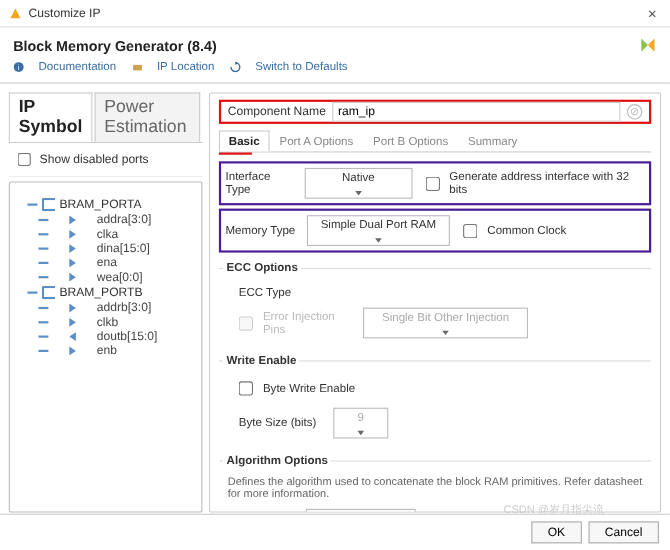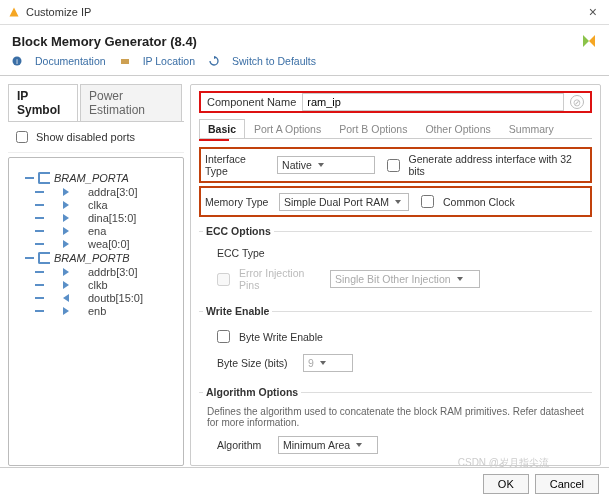--- a/index.html
+++ b/index.html
@@ -9,44 +9,44 @@
 .titlebar-text { flex: 1; color: #333; }
 .titlebar-close { font-size: 14px; color: #555; cursor: pointer; padding: 0 4px; }
 .header { padding: 8px 12px 4px; display: flex; align-items: center; }
 .header h2 { margin: 0; font-size: 13px; font-weight: 700; color: #222; flex: 1; }
 .header-logo { width: 16px; height: 16px; }
 .linkbar { padding: 2px 12px 8px; display: flex; gap: 14px; font-size: 10.5px; border-bottom: 1px solid #ccc; }
 .linkbar a { color: #3a6ea5; text-decoration: none; display: inline-flex; align-items: center; gap: 13px; }
 .linkbar .icon { width: 10px; height: 10px; }
 .main { display: flex; padding: 8px; gap: 6px; height: 398px; }
 .leftcol { width: 176px; display: flex; flex-direction: column; }
-.tabs { display: flex; border-bottom: 1px solid #ccc; font-size: 12px; }
+.tabs { display: flex; border-bottom: 1px solid #ccc; font-size: 16px; }
 .tab { padding: 4px 8px; border: 1px solid #ccc; border-bottom: none; background: #f3f3f3; color: #666; cursor: pointer; margin-right: 2px; }
 .tab.active { background: #fff; color: #222; font-weight: 600; }
 .chk-row { padding: 6px 4px; display: flex; align-items: center; gap: 5px; border-bottom: 1px solid #eee; }
 .chk-row input { width: 12px; height: 12px; }
 .symbol-box { border: 1px solid #bbb; border-radius: 2px; flex: 1; padding: 12px 8px 12px 16px; margin-top: 4px; overflow: auto; }
-.port-group { font-size: 11px; color: #333; margin: 2px 0; display: flex; align-items: center; gap: 4px; font-style: italic; }
+.port-group { font-size: 11px; color: #333; margin: 2px 0; display: flex; align-items: center; gap: 4px; }
 .port-pin { display: flex; align-items: center; gap: 19px; margin: 1px 0 1px 10px; font-size: 11px; color: #444; }
 .pin-bar { width: 9px; height: 2px; background: #5a8fc7; }
 .pin-tri { width: 0; height: 0; border-top: 4px solid transparent; border-bottom: 4px solid transparent; border-left: 6px solid #5a8fc7; }
 .pin-tri.out { border-left: none; border-right: 6px solid #5a8fc7; }
 .bracket { width: 12px; height: 12px; border-left: 2px solid #5a8fc7; border-top: 2px solid #5a8fc7; border-bottom: 2px solid #5a8fc7; border-radius: 2px 0 0 2px; }
 .rightcol { flex: 1; border: 1px solid #ccc; border-radius: 2px; padding: 6px 8px 8px; overflow-y: auto; position: relative; }
 .comp-row { display: flex; align-items: center; border: 2px solid #d11; padding: 0 6px; margin-bottom: 6px; }
 .comp-row label { margin-right: 6px; font-size: 11px; }
 .comp-row input { flex: 1; border: 1px solid #ccc; padding: 2px 4px; font-size: 11px; }
 .comp-clear { margin-left: 6px; width: 14px; height: 14px; border-radius: 50%; border: 1px solid #bbb; color: #bbb; display: flex; align-items: center; justify-content: center; font-size: 10px; cursor: pointer; }
 .rtabs { display: flex; font-size: 10.5px; border-bottom: 1px solid #ccc; }
 .rtab { padding: 3px 8px; border: 1px solid transparent; border-bottom: none; color: #888; cursor: pointer; }
 .rtab.active { border-color: #ccc; background: #fff; color: #222; font-weight: 600; }
 .rtab-underline { height: 2px; background: #d11; width: 30px; margin-bottom: 6px; }
 .opt-row { display: flex; align-items: center; padding: 4px 4px; gap: 6px; font-size: 10.5px; }
-.opt-row.hl { border: 2px solid #c2410c; margin-bottom: 3px; }
-.sel { border: 1px solid #bbb; padding: 2px 4px; font-size: 10.5px; display: inline-flex; align-items: center; justify-content: flex-start; gap: 6px; background: #fff; cursor: pointer; }
+.opt-row.hl { border: 2px solid #4c1d95; margin-bottom: 3px; }
+.sel { border: 1px solid #bbb; padding: 2px 4px; font-size: 10.5px; display: inline-flex; align-items: center; justify-content: center; gap: 6px; background: #fff; cursor: pointer; flex-direction: column; }
 .sel .car { border-left: 3px solid transparent; border-right: 3px solid transparent; border-top: 4px solid #666; }
 fieldset { border: none; border-top: 1px solid #ddd; margin: 8px 0 4px; padding: 6px 4px 2px; }
 fieldset legend { font-size: 10.5px; font-weight: 700; color: #333; padding: 0 3px; }
 .note { font-size: 10px; color: #666; margin: 2px 4px 4px; }
 .footer { position: absolute; bottom: 0; left: 0; right: 0; border-top: 1px solid #ccc; padding: 6px 10px; display: flex; justify-content: flex-end; gap: 6px; background: #fff; }
 .btn { border: 1px solid #aaa; background: #f7f7f7; padding: 3px 14px; font-size: 11px; cursor: pointer; }
 .watermark { position: absolute; bottom: 30px; right: 60px; color: #ccc; font-size: 10px; pointer-events: none; }
 </style>
 </head>
 <body>
@@ -162,21 +162,20 @@
   <div class="rightcol">
     <div class="comp-row">
       <label>Component Name</label>
       <input type="text" value="ram_ip" style="">
       <span class="comp-clear">⊘</span>
     </div>
     <div class="rtabs">
       <div class="rtab active">Basic</div>
       <div class="rtab">Port A Options</div>
       <div class="rtab">Port B Options</div>
-      <div class="rtab">Other Options</div>
       <div class="rtab">Summary</div>
     </div>
     <div class="rtab-underline"></div>
 
     <div class="opt-row hl">
       <span style="width:68px">Interface Type</span>
       <div class="sel" style="width:100px">
           <span>Native</span>
           <span class="car"></span>
         </div>

